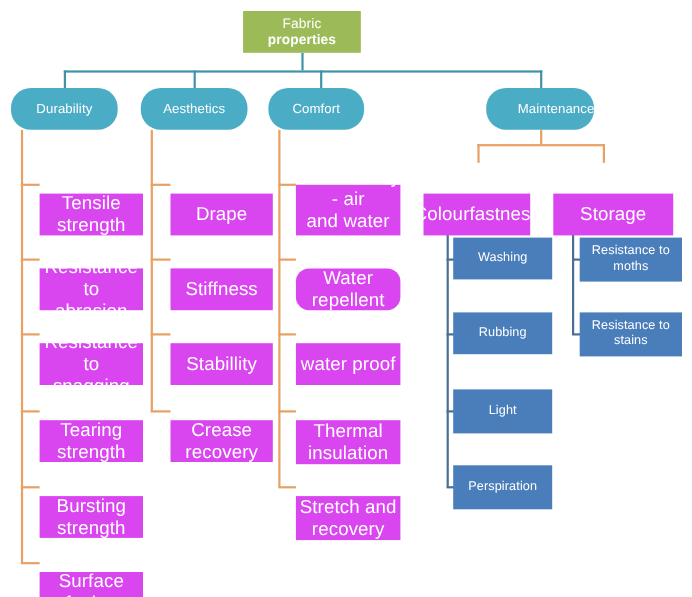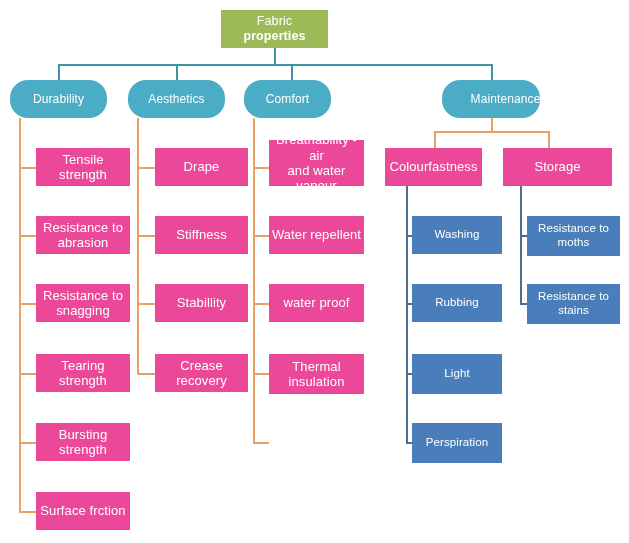--- a/index.html
+++ b/index.html
@@ -37,22 +37,23 @@
     background: #9cbb58;
     font-size: 12.5px;
   }
   .node.root .bold { font-weight: bold; }
   .node.cat {
     background: #4bacc6;
     font-size: 12px;
     border-radius: 18px;
   }
   .node.leaf-orange {
-    background: #ec4899;
-    font-size: 13px;
+    background: #d946ef;
+    font-size: 17px;
+    margin-top: 28px;
   }
   .node.leaf-blue {
     background: #4a7ebb;
     font-size: 11.5px;
   }
   .node.overflow-text {
     white-space: pre-line;
     padding-left: 0;
     padding-right: 0;
   }
@@ -136,24 +137,26 @@
   <div class="node leaf-orange" style="left:36px; top:492px; width:94px; height:38px;">Surface frction</div>
 
   <div class="node leaf-orange" style="left:155px; top:148px; width:93px; height:38px;">Drape</div>
   <div class="node leaf-orange" style="left:155px; top:216px; width:93px; height:38px;">Stiffness</div>
   <div class="node leaf-orange" style="left:155px; top:284px; width:93px; height:38px;">Stabillity</div>
   <div class="node leaf-orange overflow-text" style="left:155px; top:354px; width:93px; height:38px;">Crease recovery</div>
 
   <div class="node leaf-orange overflow-text" style="left:269px; top:140px; width:95px; height:46px;">Breathability - air
 and water
 vapour</div>
-  <div class="node leaf-orange overflow-text" style="left:269px; top:216px; width:95px; height:38px;">Water repellent</div>
+  <div class="node leaf-orange overflow-text" style="left:269px; top:216px; width:95px; height:38px;border-radius:12px;">Water repellent</div>
   <div class="node leaf-orange" style="left:269px; top:284px; width:95px; height:38px;">water proof</div>
   <div class="node leaf-orange" style="left:269px; top:354px; width:95px; height:40px;">Thermal
 insulation</div>
+  <div class="node leaf-orange" style="left:269px; top:423px; width:95px; height:40px;">Stretch and
+recovery</div>
 
   <div class="node leaf-blue" style="left:412px; top:216px; width:90px; height:38px;">Washing</div>
   <div class="node leaf-blue" style="left:412px; top:284px; width:90px; height:38px;">Rubbing</div>
   <div class="node leaf-blue" style="left:412px; top:354px; width:90px; height:40px;">Light</div>
   <div class="node leaf-blue" style="left:412px; top:423px; width:90px; height:40px;">Perspiration</div>
 
   <div class="node leaf-blue" style="left:527px; top:216px; width:93px; height:40px;">Resistance to
 moths</div>
   <div class="node leaf-blue" style="left:527px; top:284px; width:93px; height:40px;">Resistance to
 stains</div>

